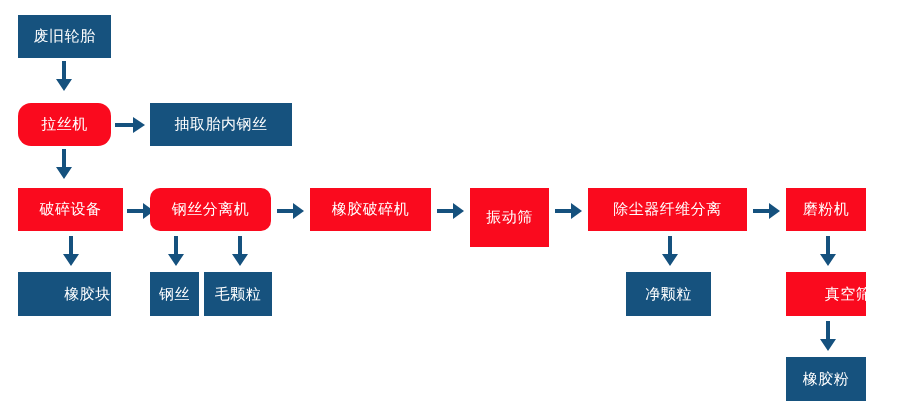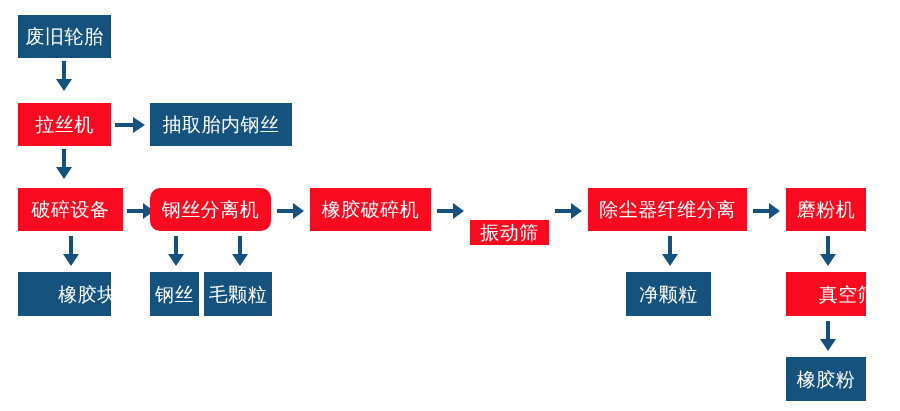--- a/index.html
+++ b/index.html
@@ -17,21 +17,21 @@
     background: #ffffff;
     overflow: hidden;
   }
   .node {
     position: absolute;
     display: flex;
     align-items: center;
     justify-content: center;
     box-sizing: border-box;
     color: #ffffff;
-    font-size: 19px;
+    font-size: 15px;
     line-height: 1;
     letter-spacing: 0.5px;
     white-space: nowrap;
     font-weight: 400;
     font-family: "DejaVu Sans", "Liberation Sans", sans-serif;
   }
   .node.blue { background: #16527e; }
   .node.red  { background: #fa0a1e; }
 
   .arrow {
@@ -65,21 +65,21 @@
   <div class="node blue" style="left:18px; top:15px; width:93px; height:43px;">
     <span>废旧轮胎</span>
   </div>
 
   <div class="arrow down" style="left:49px; top:60px;">
     <svg width="26" height="32" viewBox="0 0 26 32" aria-hidden="true">
       <path d="M11 0 h4 v18 h6 L13 30 L5 18 h6 z" fill="#15517e"></path>
     </svg>
   </div>
 
-  <div class="node red" style="left:18px; top:103px; width:93px; height:43px;">
+  <div class="node red" style="left:18px; top:103px; width:93px; height:43px;border-radius:13px;">
     <span>拉丝机</span>
   </div>
 
   <div class="arrow right" style="left:114px; top:110px;">
     <svg width="32" height="26" viewBox="0 0 32 26" aria-hidden="true">
       <path d="M0 11 h18 v-6 L30 13 L18 21 v-6 H0 z" fill="#15517e"></path>
     </svg>
   </div>
 
   <div class="node blue" style="left:150px; top:103px; width:142px; height:43px;">
@@ -115,21 +115,21 @@
   <div class="node red" style="left:310px; top:188px; width:121px; height:43px;">
     <span>橡胶破碎机</span>
   </div>
 
   <div class="arrow right" style="left:434px; top:196px;">
     <svg width="28" height="26" viewBox="0 0 28 26" aria-hidden="true">
       <path d="M0 11 h16 v-6 L27 13 L16 21 v-6 H0 z" fill="#15517e"></path>
     </svg>
   </div>
 
-  <div class="node red" style="left:470px; top:188px; width:79px; height:25px;margin-top:32px;">
+  <div class="node red" style="left:470px; top:188px; width:79px; height:59px;">
     <span>振动筛</span>
   </div>
 
   <div class="arrow right" style="left:552px; top:196px;">
     <svg width="28" height="26" viewBox="0 0 28 26" aria-hidden="true">
       <path d="M0 11 h16 v-6 L27 13 L16 21 v-6 H0 z" fill="#15517e"></path>
     </svg>
   </div>
 
   <div class="node red" style="left:588px; top:188px; width:159px; height:43px;">

